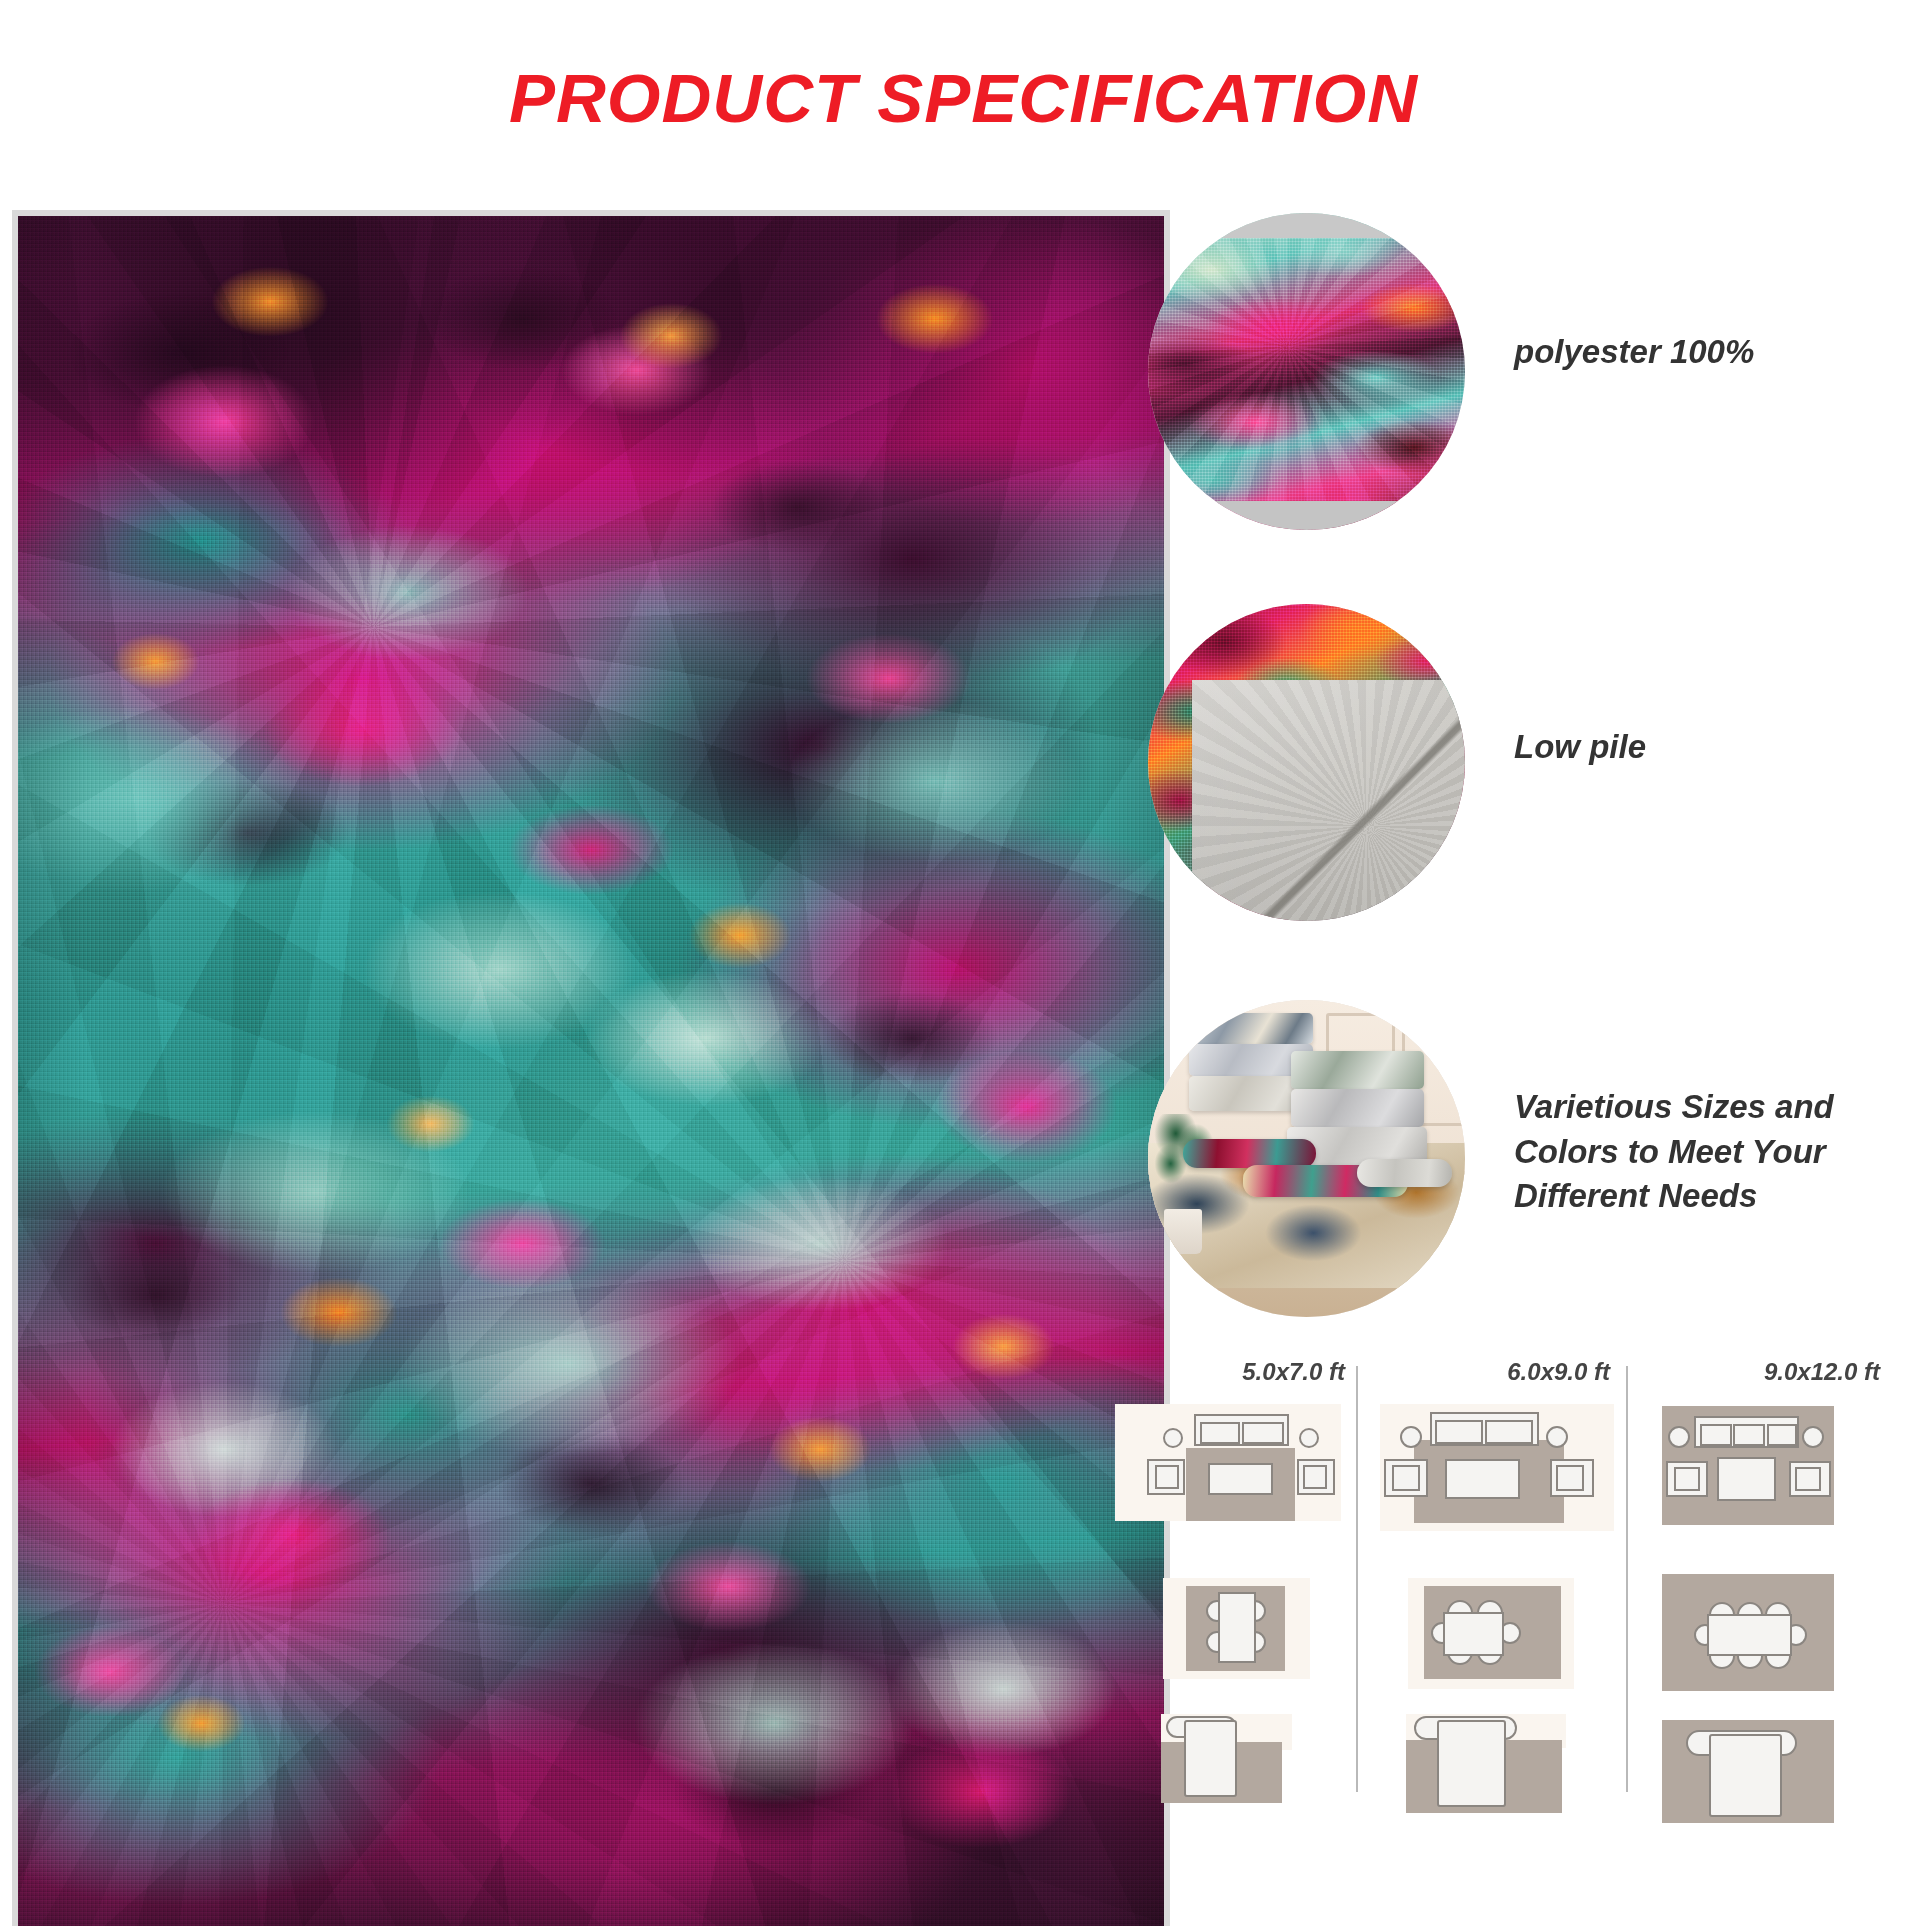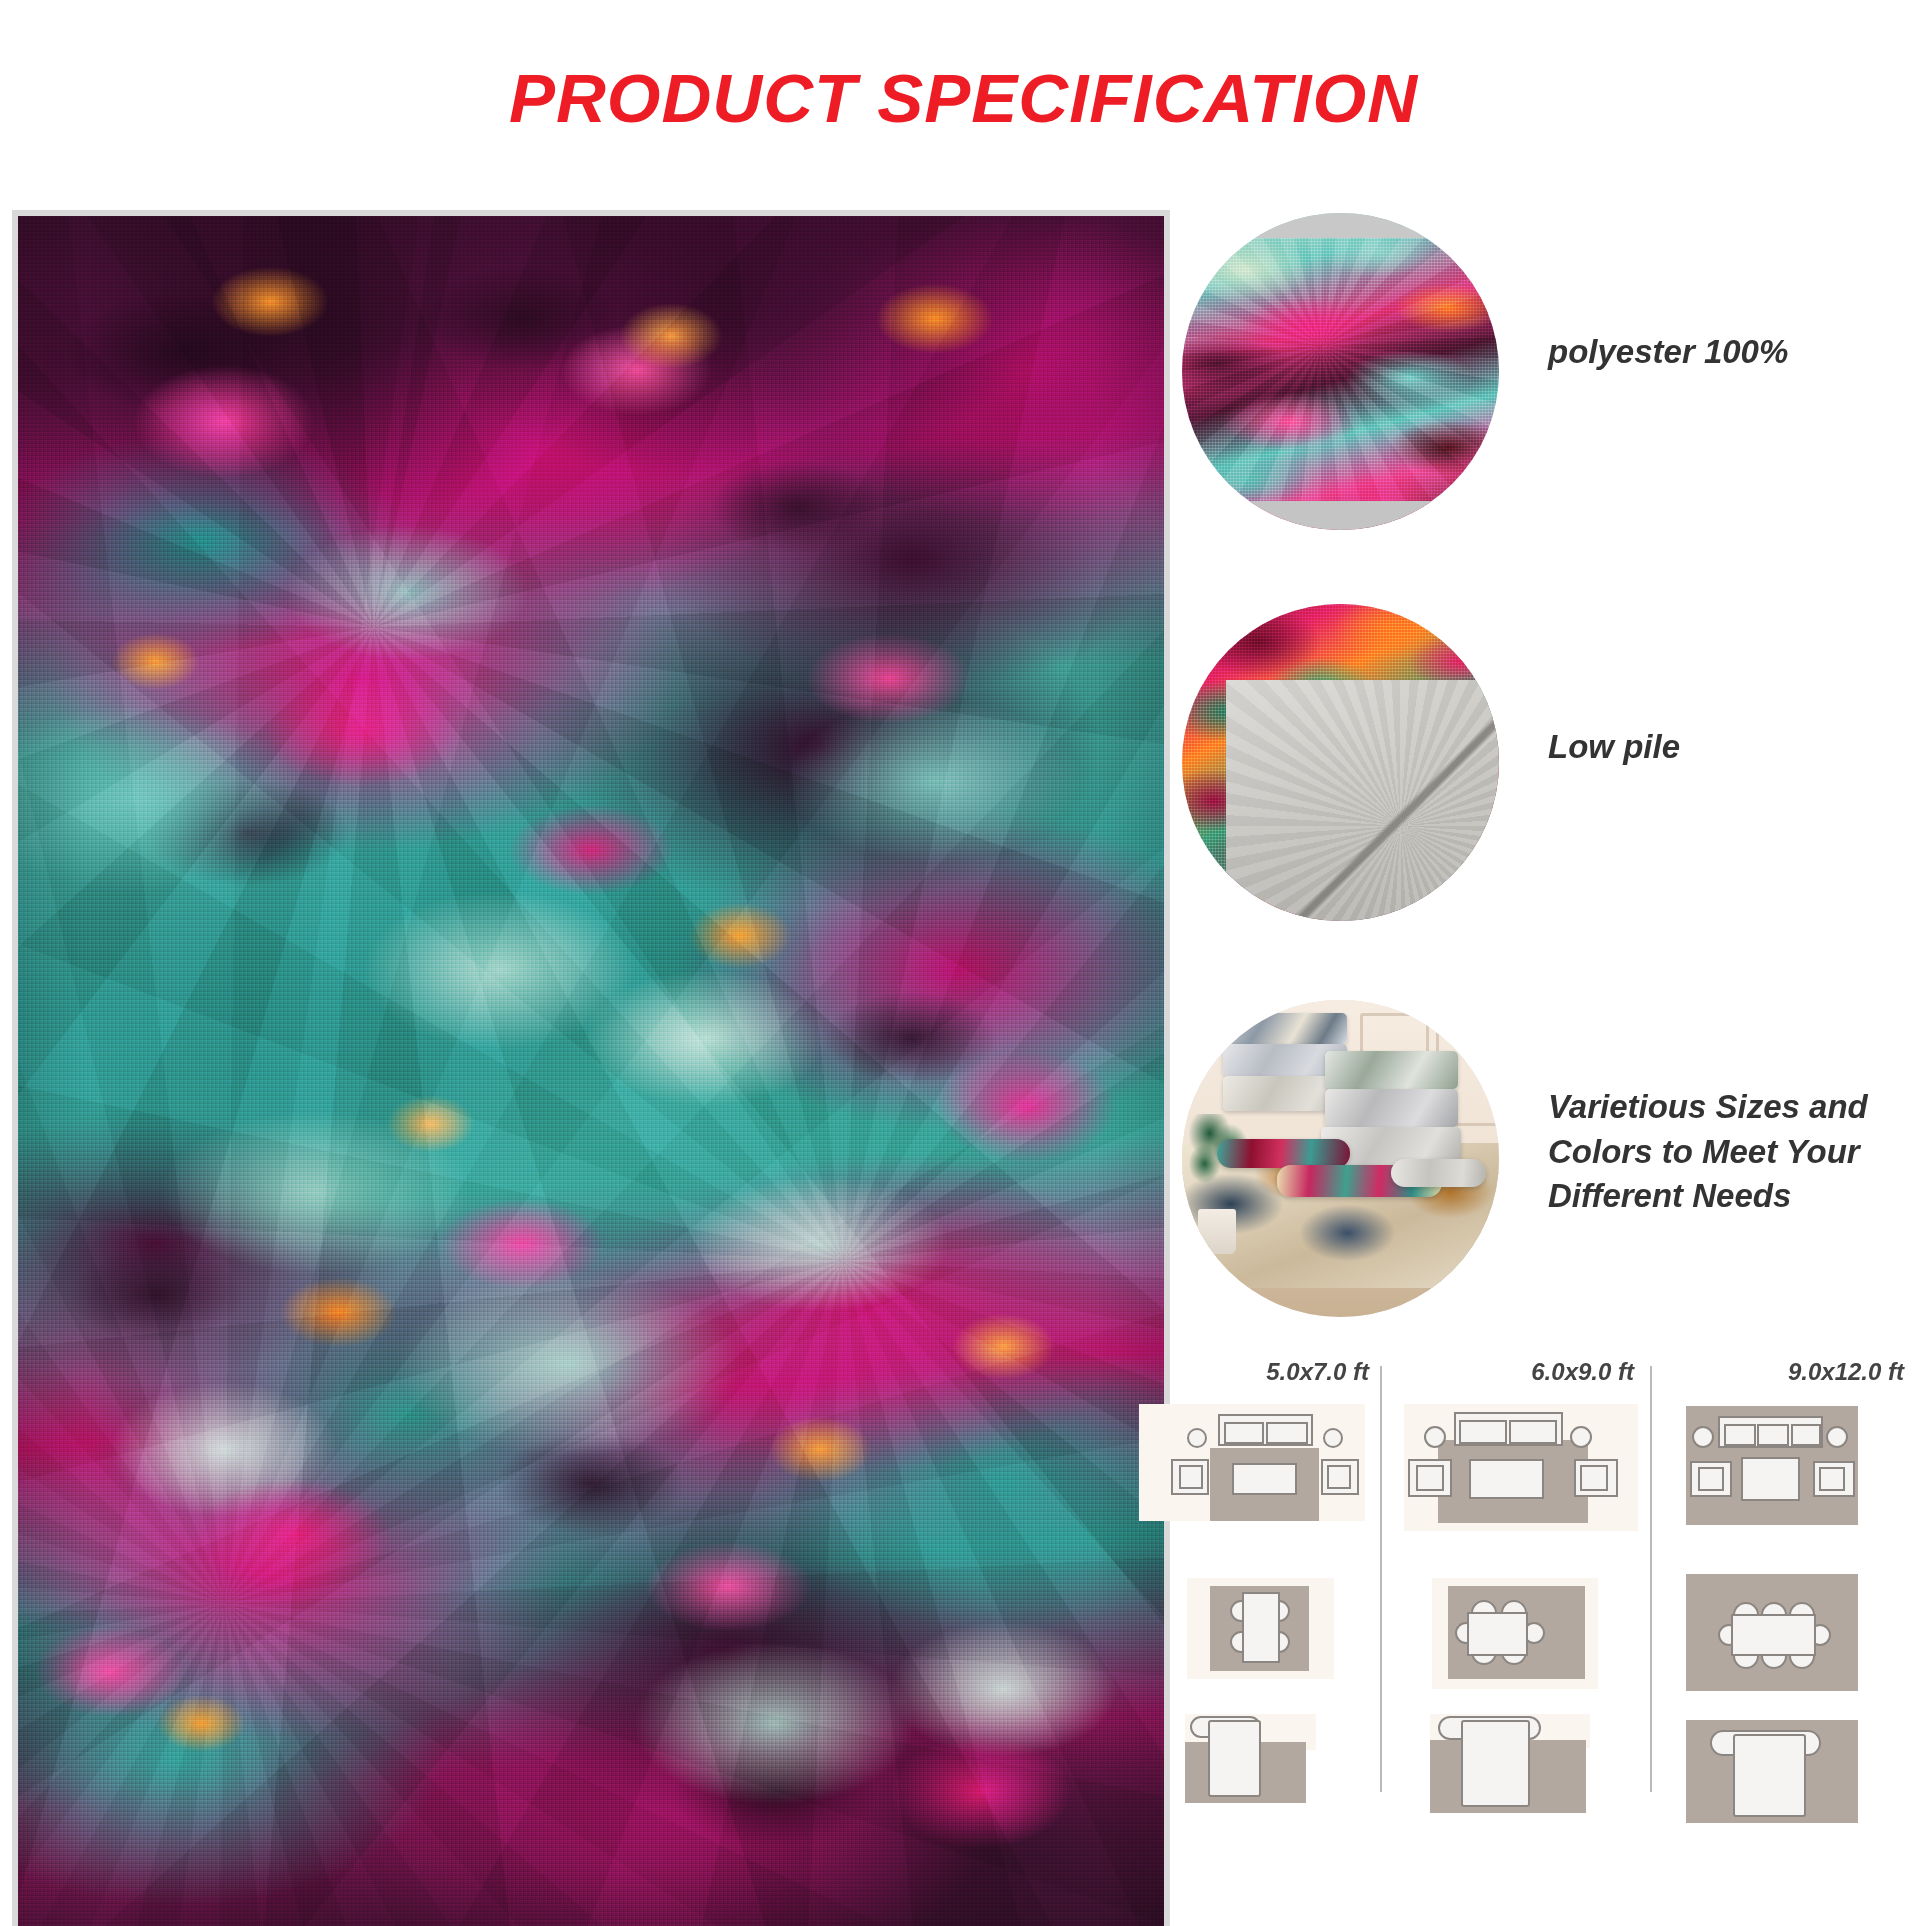--- a/index.html
+++ b/index.html
@@ -150,21 +150,21 @@
     mix-blend-mode:overlay;
     opacity:.7;
   }
   #hero-rug .l-vign{
     background:
       linear-gradient(90deg, rgba(0,0,0,.12) 0%, rgba(0,0,0,0) 6%, rgba(0,0,0,0) 94%, rgba(0,0,0,.12) 100%),
       linear-gradient(180deg, rgba(0,0,0,.10) 0%, rgba(0,0,0,0) 4%, rgba(0,0,0,0) 96%, rgba(0,0,0,.10) 100%);
   }
 
   
-  .feature-row{position:absolute;left:1182px;}
+  .feature-row{position:absolute;left:1148px;}
   .feature-circle{
     width:317px;height:317px;border-radius:50%;
     overflow:hidden;position:relative;background:#e8e8e8;
   }
   .feature-text{
     position:absolute;left:366px;
     font-size:33px;font-weight:bold;font-style:italic;
     color:#333333;line-height:1.35;
     width:416px;
   }
@@ -248,21 +248,21 @@
     background:
       radial-gradient(ellipse 48% 34% at 34% 18%, #1f5a38 0%, rgba(31,90,56,0) 70%),
       radial-gradient(ellipse 40% 30% at 66% 30%, #2a7046 0%, rgba(42,112,70,0) 70%),
       radial-gradient(ellipse 36% 26% at 26% 46%, #246340 0%, rgba(36,99,64,0) 70%);}
   .c3-pot{position:absolute;left:5%;top:66%;width:12%;height:14%;
     background:linear-gradient(180deg,#f2ece4 0%,#ded5c9 100%);border-radius:3px 3px 6px 6px;}
   .stack-item{position:absolute;border-radius:5px;box-shadow:0 2px 4px rgba(0,0,0,.18);}
   .roll{position:absolute;border-radius:14px;box-shadow:0 2px 5px rgba(0,0,0,.2);}
 
   
-  #size-guide{position:absolute;left:1139px;top:1358px;width:782px;height:554px;}
+  #size-guide{position:absolute;left:1115px;top:1358px;width:782px;height:554px;}
   .size-col{position:absolute;top:0;width:248px;height:554px;}
   .size-label{
     position:absolute;top:0;right:18px;
     font-size:24px;font-weight:bold;font-style:italic;color:#444444;
     white-space:nowrap;
   }
   .col-divider{position:absolute;top:8px;width:2px;height:426px;background:#b9b9b9;}
   .diagram{position:absolute;}
   .room-bg{position:absolute;background:#faf5ef;}
   .rug-area{position:absolute;background:#b3a89f;}

